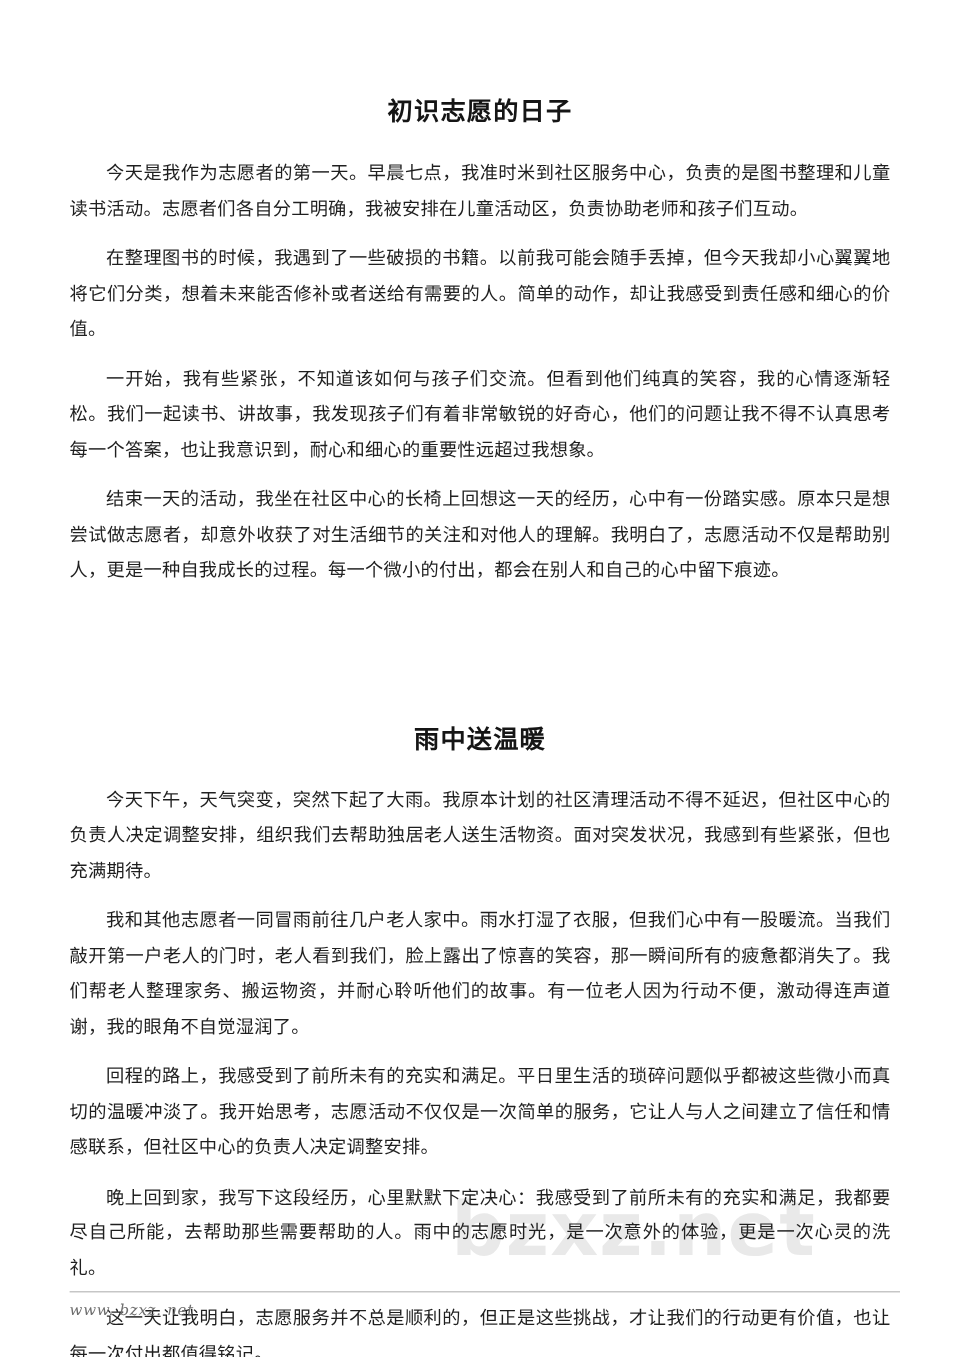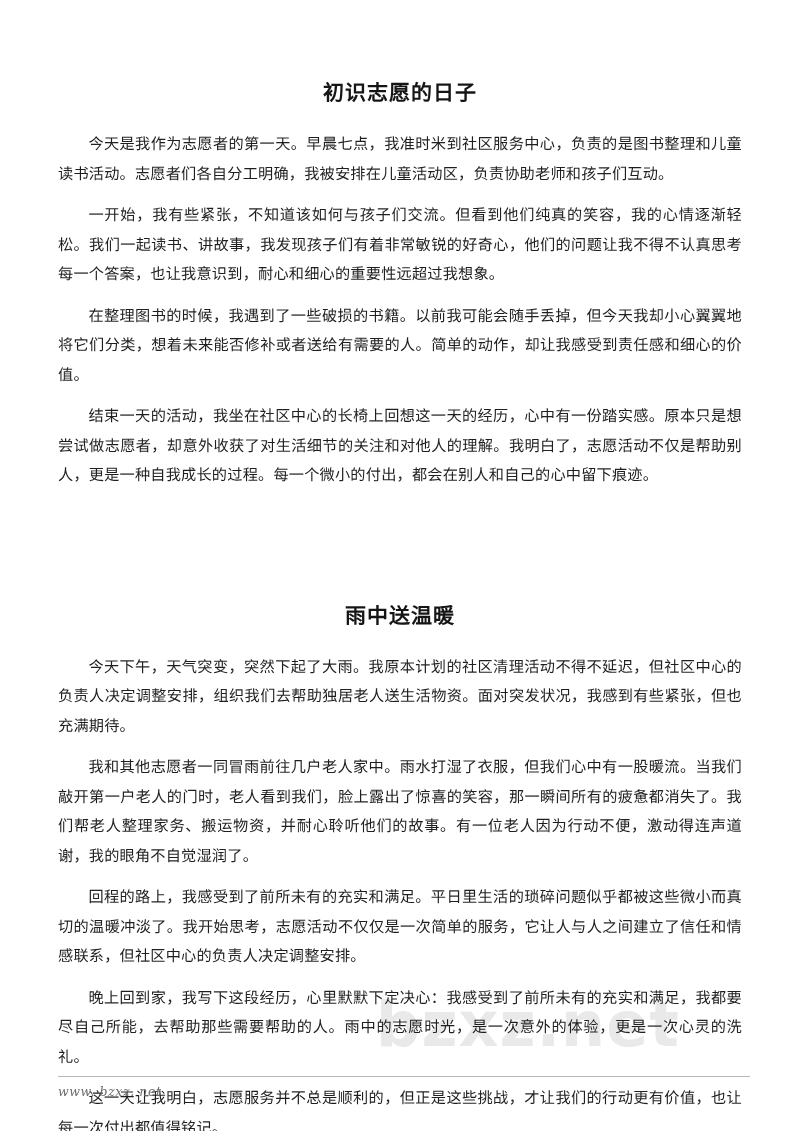--- a/index.html
+++ b/index.html
@@ -99,22 +99,22 @@
 <div class="page">
 
   <div class="watermark">bzxz.net</div>
 
   <div class="content">
 
     <section class="section-one">
       <h1 class="doc-title">初识志愿的日子</h1>
       <div class="body-block">
         <p class="para">今天是我作为志愿者的第一天。早晨七点，我准时米到社区服务中心，负责的是图书整理和儿童读书活动。志愿者们各自分工明确，我被安排在儿童活动区，负责协助老师和孩子们互动。</p>
+        <p class="para">在整理图书的时候，我遇到了一些破损的书籍。以前我可能会随手丢掉，但今天我却小心翼翼地将它们分类，想着未来能否修补或者送给有需要的人。简单的动作，却让我感受到责任感和细心的价值。</p>
         <p class="para">一开始，我有些紧张，不知道该如何与孩子们交流。但看到他们纯真的笑容，我的心情逐渐轻松。我们一起读书、讲故事，我发现孩子们有着非常敏锐的好奇心，他们的问题让我不得不认真思考每一个答案，也让我意识到，耐心和细心的重要性远超过我想象。</p>
-        <p class="para">在整理图书的时候，我遇到了一些破损的书籍。以前我可能会随手丢掉，但今天我却小心翼翼地将它们分类，想着未来能否修补或者送给有需要的人。简单的动作，却让我感受到责任感和细心的价值。</p>
         <p class="para">结束一天的活动，我坐在社区中心的长椅上回想这一天的经历，心中有一份踏实感。原本只是想尝试做志愿者，却意外收获了对生活细节的关注和对他人的理解。我明白了，志愿活动不仅是帮助别人，更是一种自我成长的过程。每一个微小的付出，都会在别人和自己的心中留下痕迹。</p>
       </div>
     </section>
 
     <section class="section-two">
       <h1 class="doc-title">雨中送温暖</h1>
       <div class="body-block">
         <p class="para">今天下午，天气突变，突然下起了大雨。我原本计划的社区清理活动不得不延迟，但社区中心的负责人决定调整安排，组织我们去帮助独居老人送生活物资。面对突发状况，我感到有些紧张，但也充满期待。</p>
         <p class="para">我和其他志愿者一同冒雨前往几户老人家中。雨水打湿了衣服，但我们心中有一股暖流。当我们敲开第一户老人的门时，老人看到我们，脸上露出了惊喜的笑容，那一瞬间所有的疲惫都消失了。我们帮老人整理家务、搬运物资，并耐心聆听他们的故事。有一位老人因为行动不便，激动得连声道谢，我的眼角不自觉湿润了。</p>
         <p class="para">回程的路上，我感受到了前所未有的充实和满足。平日里生活的琐碎问题似乎都被这些微小而真切的温暖冲淡了。我开始思考，志愿活动不仅仅是一次简单的服务，它让人与人之间建立了信任和情感联系，但社区中心的负责人决定调整安排。</p>

